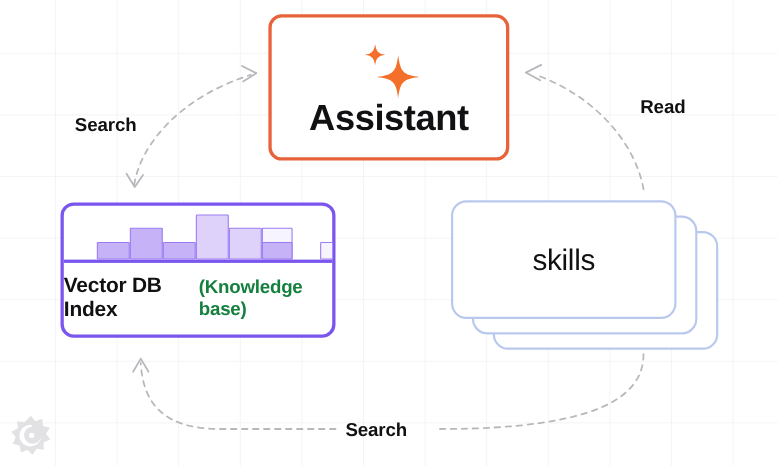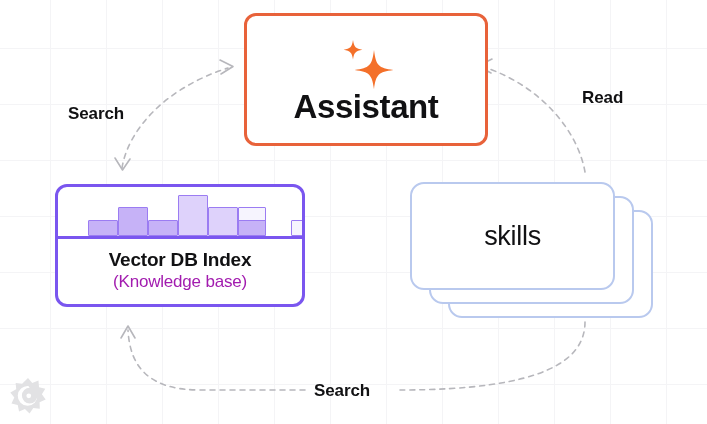--- a/index.html
+++ b/index.html
@@ -35,21 +35,21 @@
     left: 0; top: 0;
     width: 707px; height: 424px;
     pointer-events: none;
   }
 
   
   .assistant-card {
     position: absolute;
     left: 244px;
     top: 13px;
-    width: 244px;
+    width: 219px;
     height: 133px;
     box-sizing: border-box;
     background: #ffffff;
     border: 3px solid #e8623a;
     border-radius: 12px;
     display: flex;
     flex-direction: column;
     align-items: center;
     justify-content: center;
   }
@@ -94,37 +94,37 @@
     border: 1.5px solid #9b7cf2;
     border-radius: 1px;
   }
   .bar.dark  { background: #c6b2f7; }
   .bar.mid   { background: #ded2fb; }
   .bar.light { background: #f6f4fe; }
 
   .vdb-text {
     flex: 1;
     display: flex;
-    flex-direction: column;
+    flex-direction: row;
     align-items: center;
     justify-content: center;
     gap: 1px;
     padding-bottom: 2px;
   }
   .vdb-title {
     font-size: 19px;
     font-weight: 700;
     color: #111113;
     letter-spacing: -0.2px;
     line-height: 1.15;
   }
   .vdb-sub {
     font-size: 17px;
-    font-weight: 400;
-    color: #a21caf;
+    font-weight: 700;
+    color: #15803d;
     letter-spacing: -0.2px;
     line-height: 1.15;
   }
 
   
   .skills-stack {
     position: absolute;
     left: 410px;
     top: 182px;
     width: 244px;

